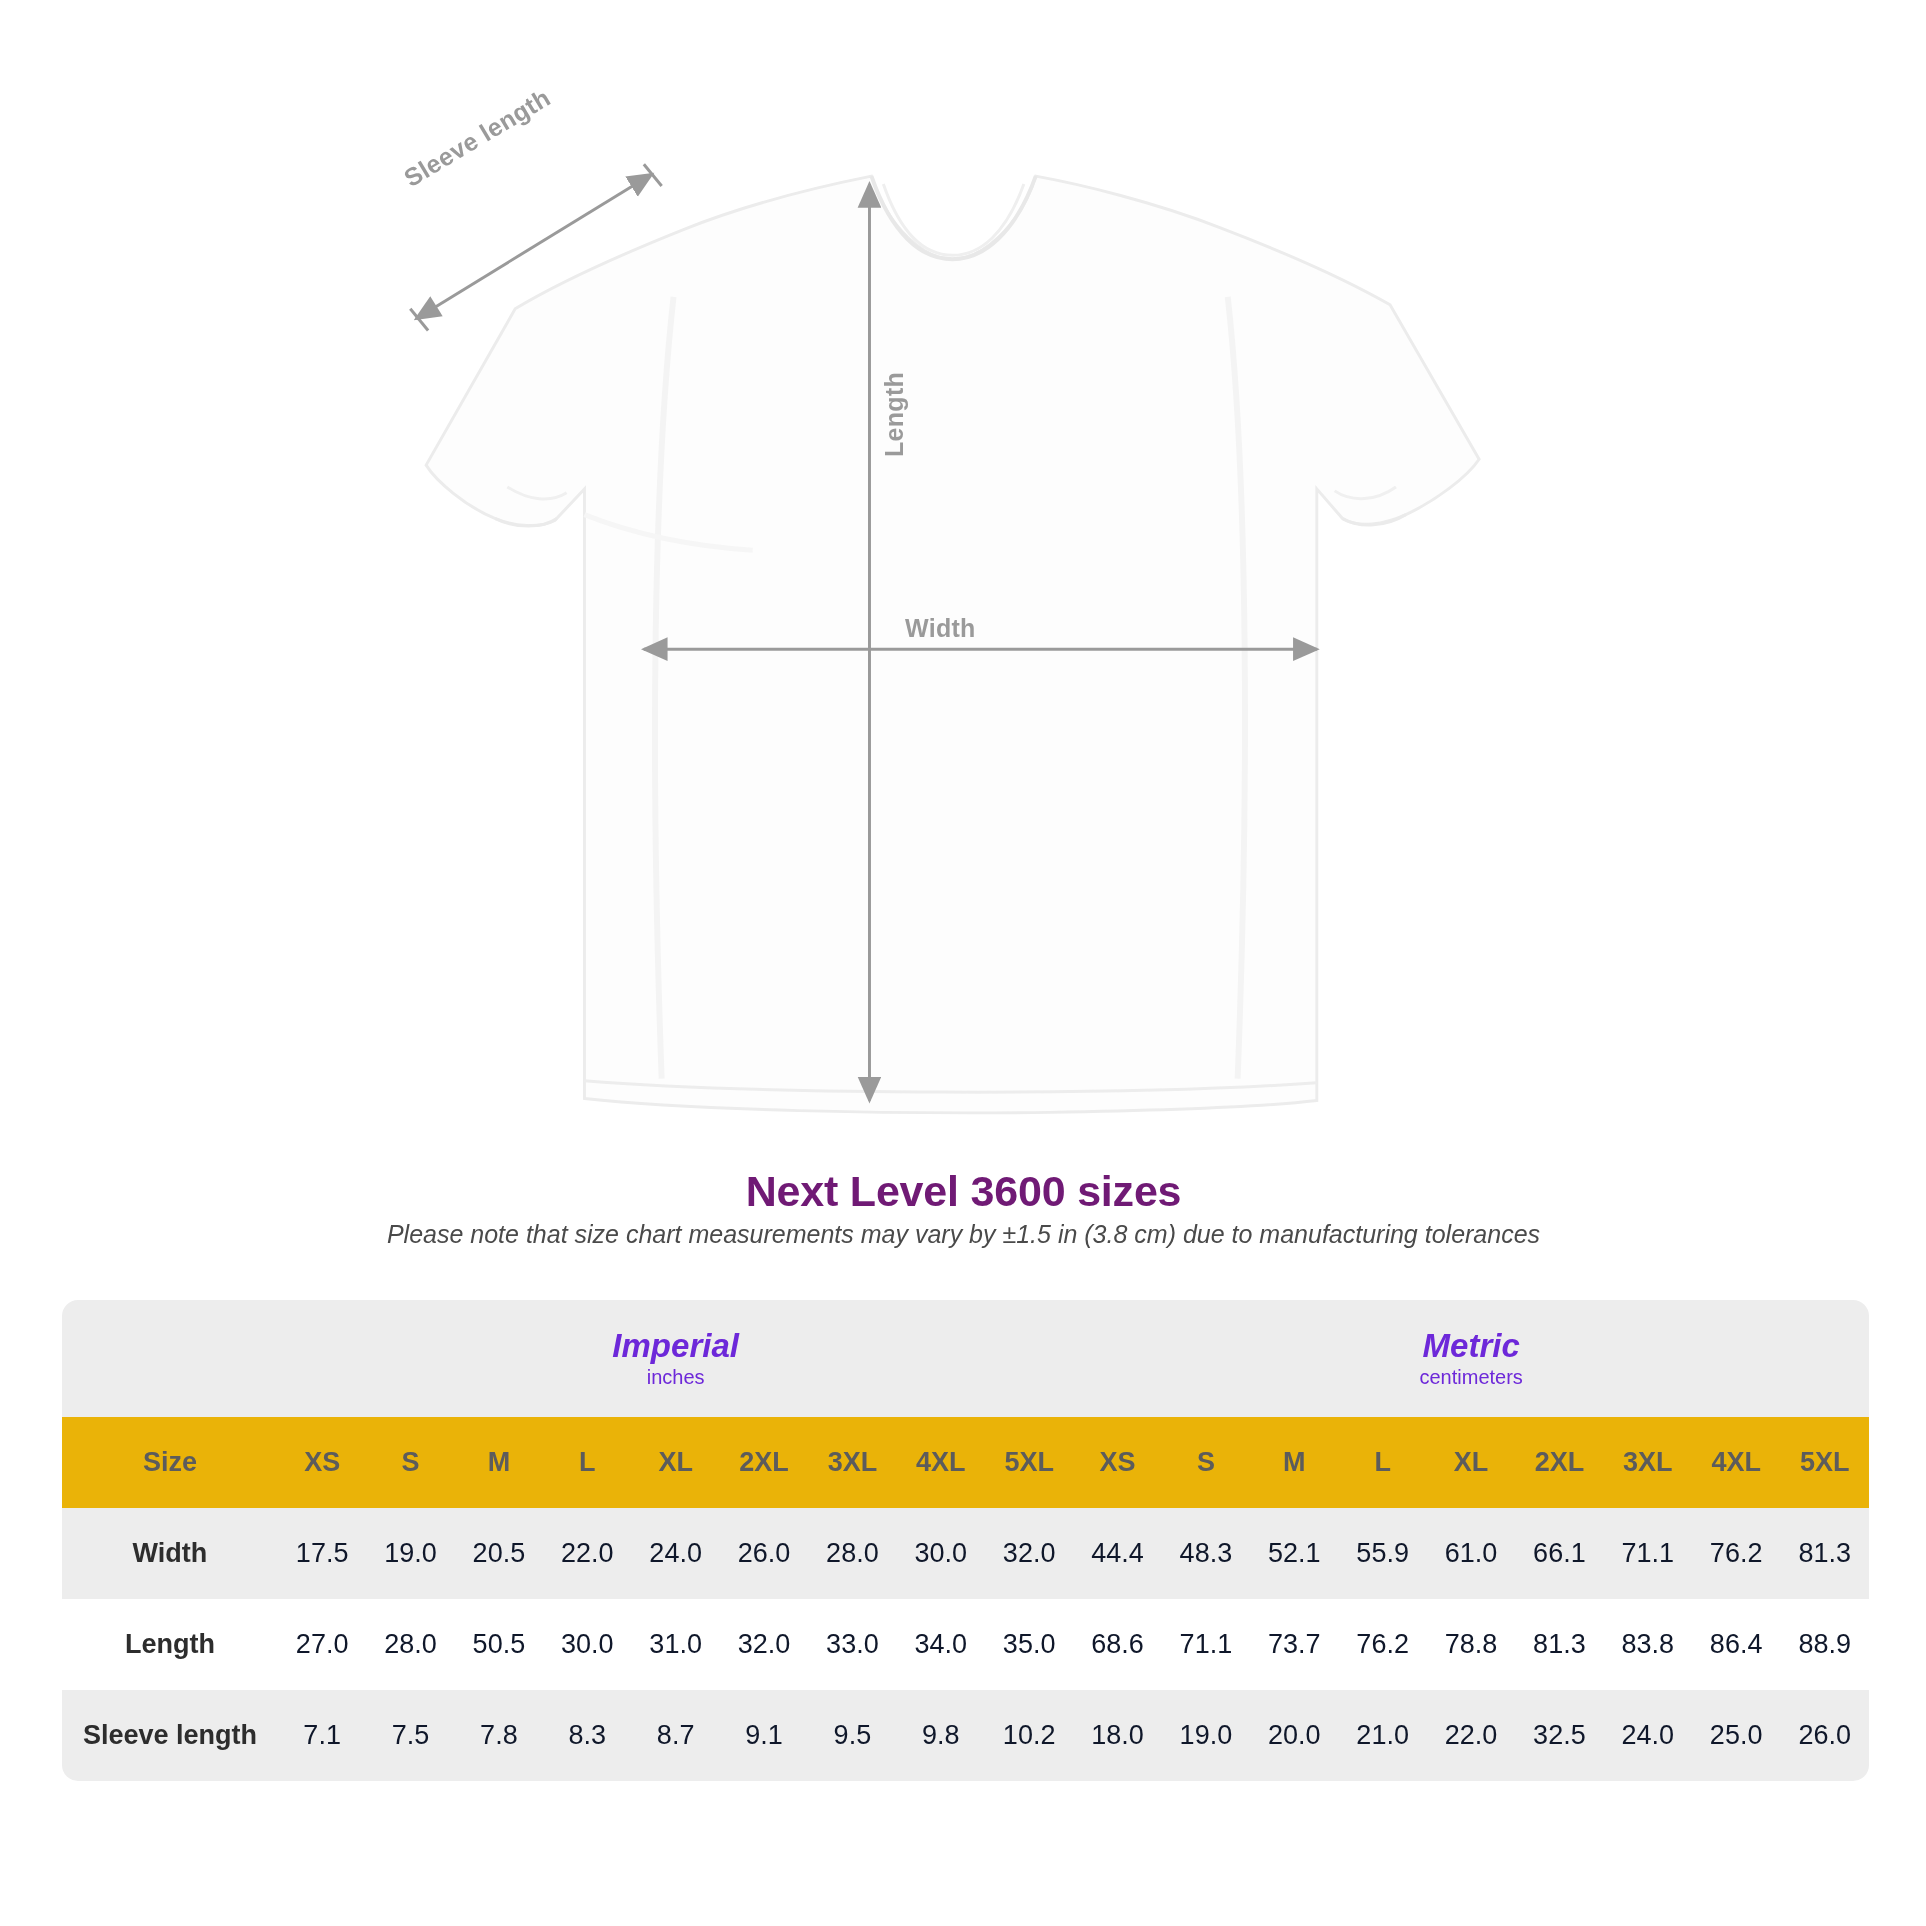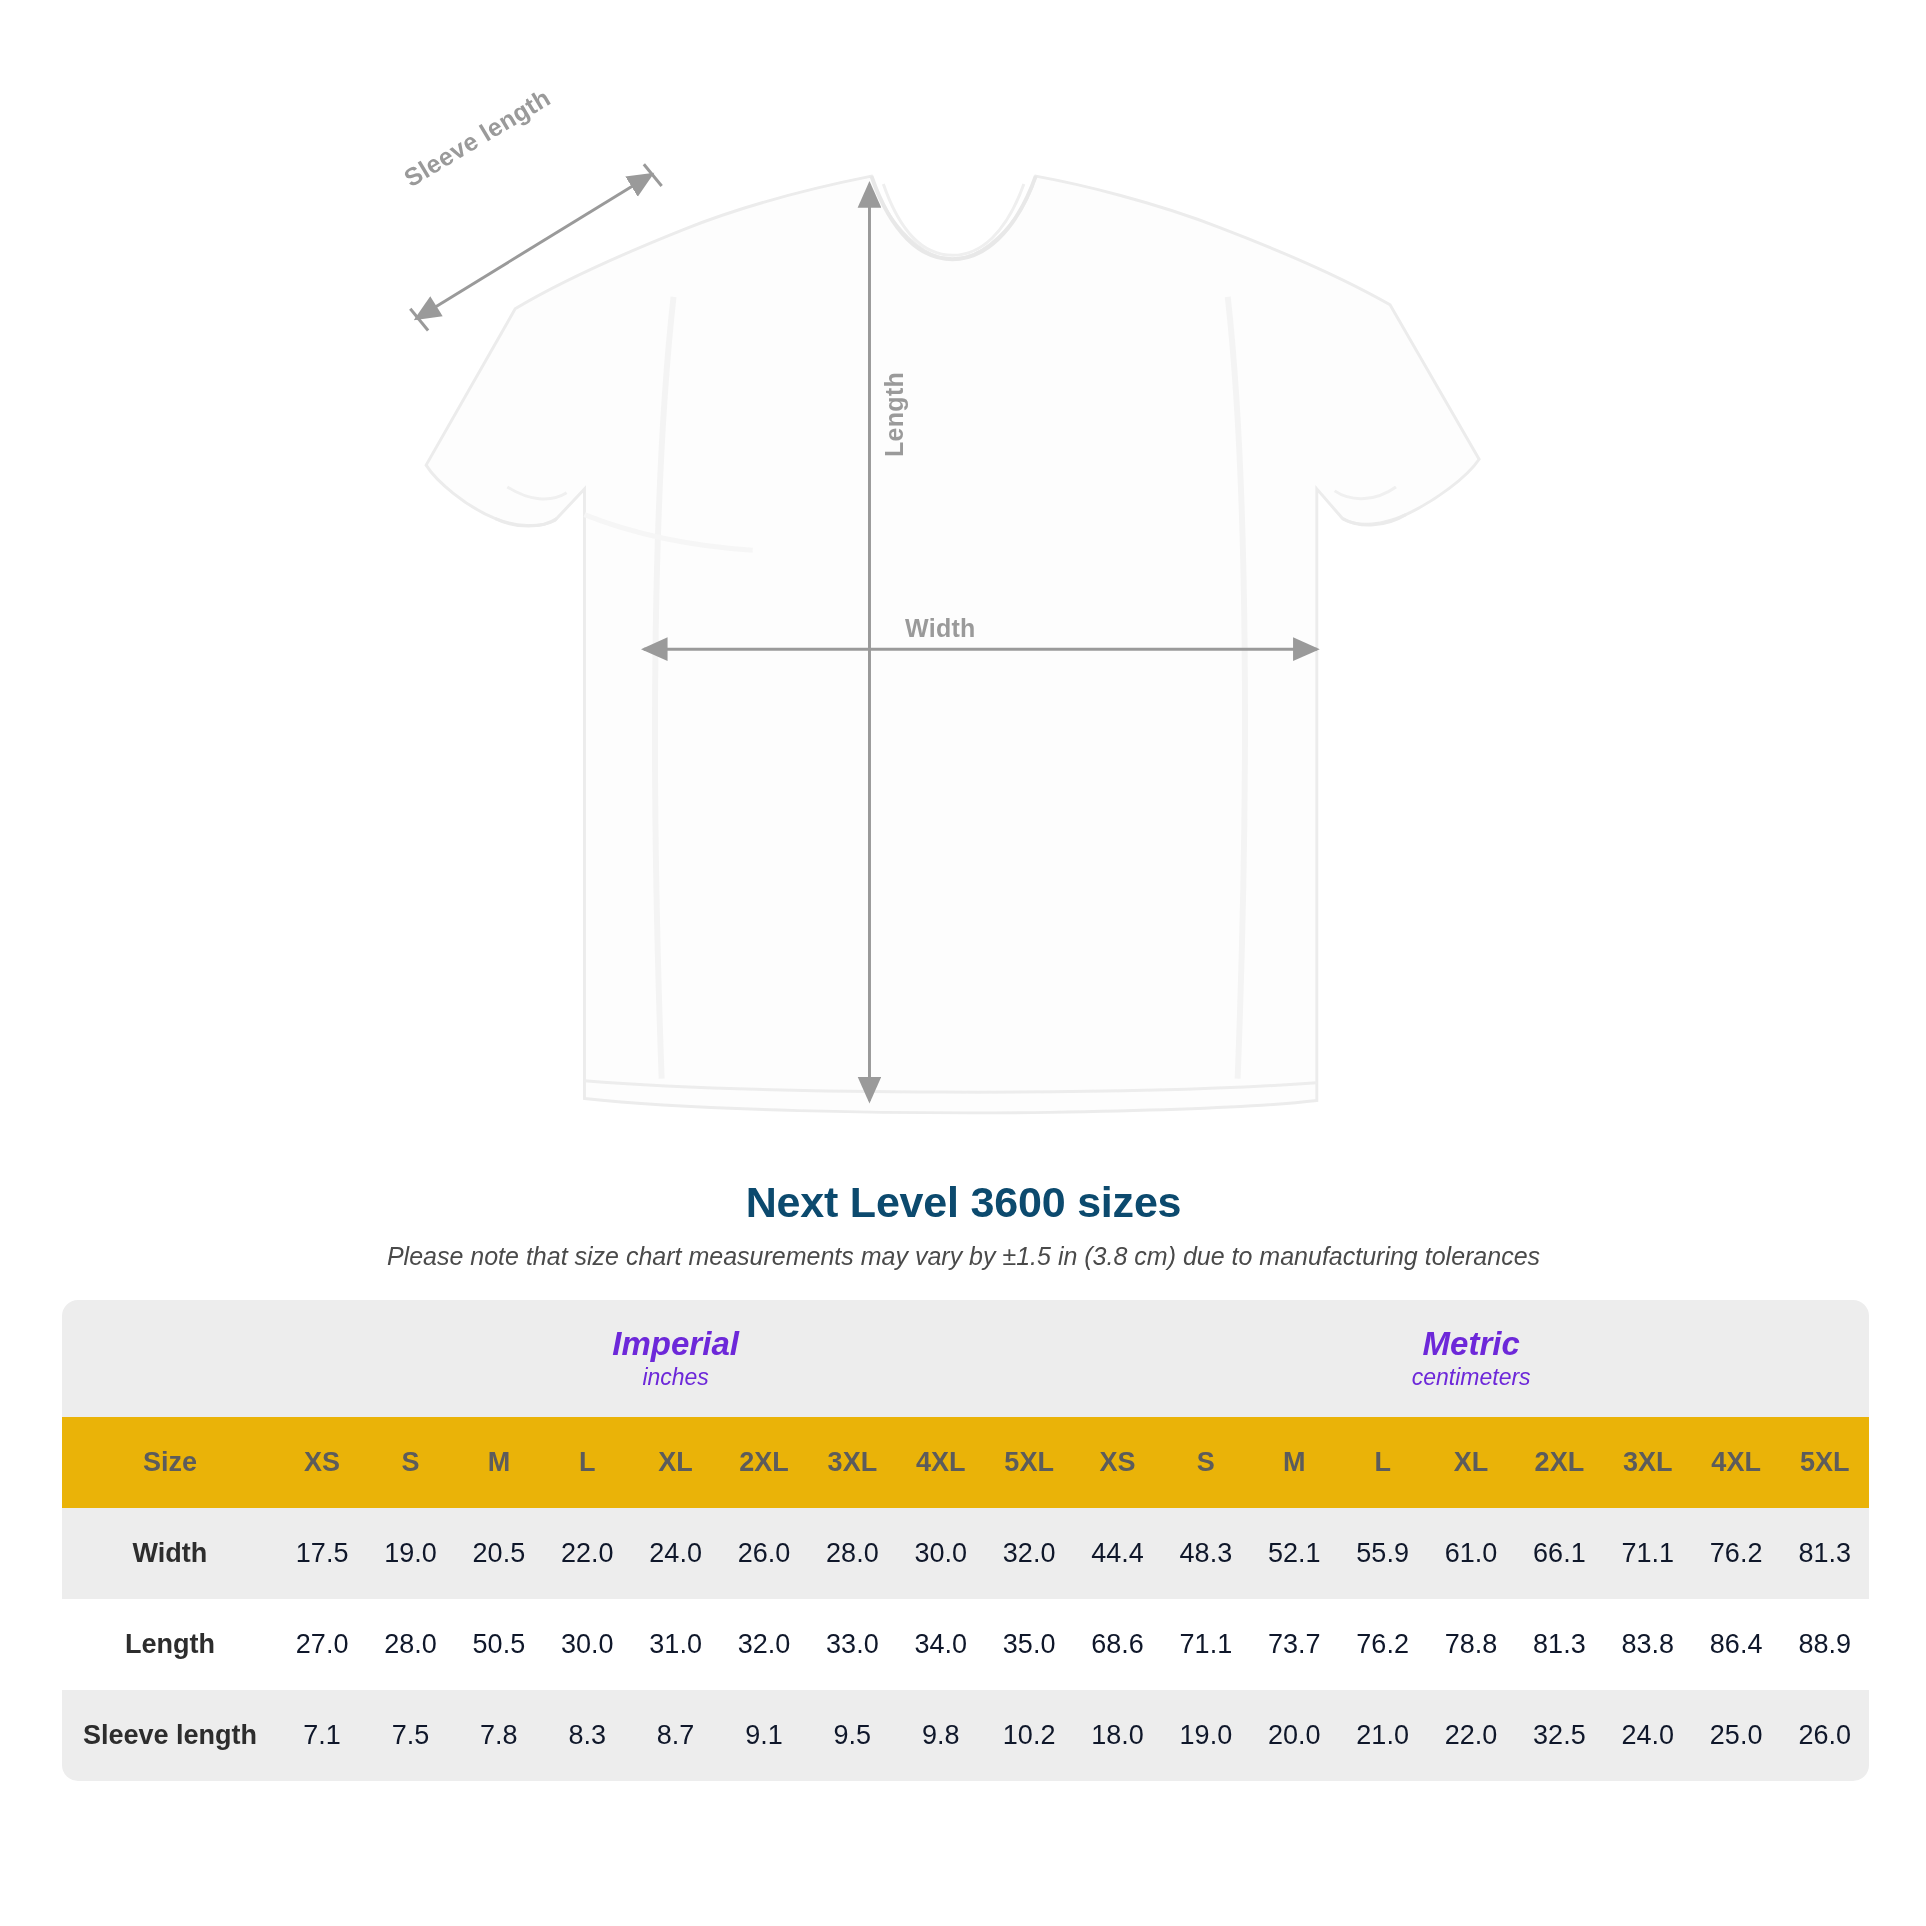--- a/index.html
+++ b/index.html
@@ -57,22 +57,22 @@
   .heading-block {
     position: absolute;
     left: 0;
     top: 1163px;
     width: 1927px;
     text-align: center;
   }
   .chart-title {
     font-size: 43px;
     font-weight: bold;
-    color: #0c4a6e;
-    margin: 15px;
+    color: #701a75;
+    margin: 4px;
     letter-spacing: -0.2px;
   }
   .chart-note {
     font-size: 25px;
     font-style: italic;
     color: #4a4a4a;
     margin-top: 4px;
   }
 
   
@@ -100,22 +100,21 @@
     height: 117px;
     color: #6d28d9;
   }
   .unit-head .unit-name {
     font-size: 33px;
     font-weight: bold;
     font-style: italic;
     line-height: 1.15;
   }
   .unit-head .unit-sub {
-    font-size: 23px;
-    font-style: italic;
+    font-size: 20px;
     line-height: 1.3;
   }
   .corner-cell { background: #ededed; }
 
   .hdr-row td {
     background: #eab308;
     height: 91px;
     font-size: 27px;
     font-weight: bold;
     color: #5c5c5c;

